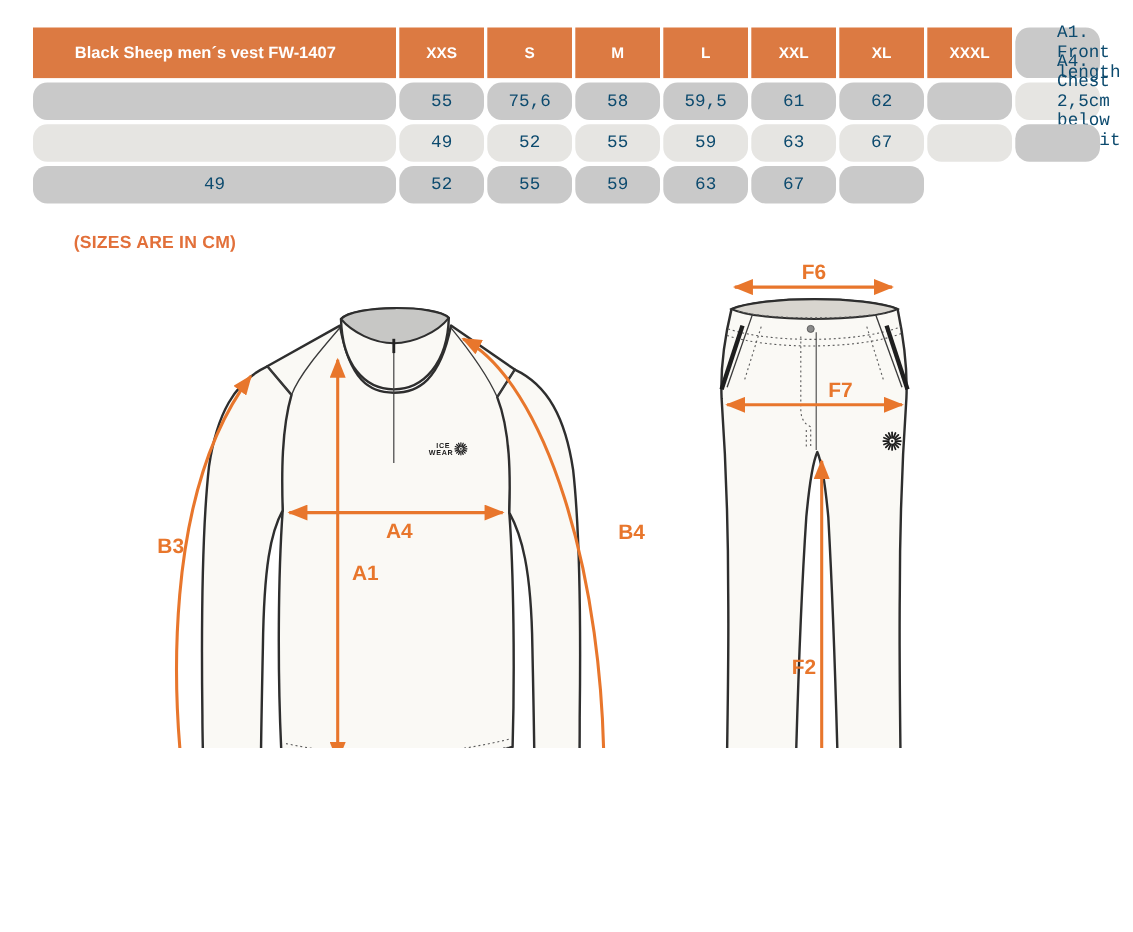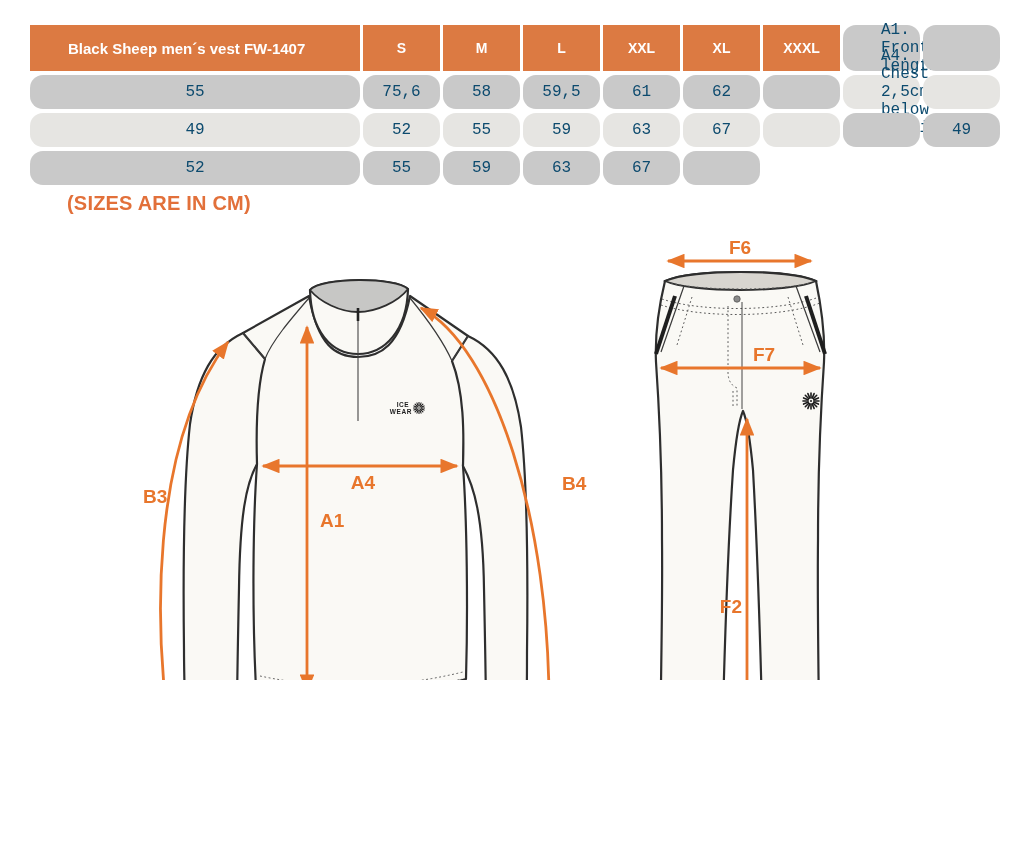--- a/index.html
+++ b/index.html
@@ -11,21 +11,21 @@
       grid-template-rows:46px 34px 34px 34px;column-gap:3px;row-gap:4px;}
   .cell{display:flex;align-items:center;justify-content:center;}
   .cell.head{background:#DC7A42;color:#ffffff;font-weight:bold;font-size:14px;
       font-family:"Liberation Sans",sans-serif;}
   .cell.title{justify-content:flex-start;padding-left:38px;font-size:15px;}
   .cell.dark{background:#C9C9C9;}
   .cell.light{background:#E6E5E2;}
   .cell.rowlabel{justify-content:flex-start;padding-left:38px;}
   .cell.body-cell{font-family:Liberation Mono, monospace;font-size:16px;color:#0c4a6e;border-radius:13px;}
   
-  .caption{position:absolute;left:67px;top:192px;color:#E2703A;font-size:20px;
+  .caption{position:absolute;left:67px;top:212px;color:#E2703A;font-size:16px;
       font-weight:bold;letter-spacing:0.2px;}
   
   .diagram-svg{position:absolute;left:0;top:230px;}
   .outline{fill:#FAF9F5;stroke:#2e2e2e;stroke-width:2.2;stroke-linejoin:round;}
   .seam{fill:none;stroke:#3a3a3a;stroke-width:1.2;}
   .dotted{fill:none;stroke:#5a5a5a;stroke-width:1;stroke-dasharray:1.8 2.6;}
   .arrow{fill:none;stroke:#E8762C;stroke-width:2.8;
       marker-start:url(#ah);marker-end:url(#ah);}
   .mlabel{fill:#E8762C;font-family:"Liberation Sans",sans-serif;
       font-weight:bold;font-size:19px;}
@@ -33,20 +33,21 @@
       font-weight:bold;font-size:6.5px;letter-spacing:0.6px;}
   .spoke{stroke:#1c1c1c;stroke-linecap:round;}
 </style>
 </head>
 <body>
 
 <div id="stage">
 
   <div class="size-table">
     <div class="cell head title">Black Sheep men´s vest FW-1407</div>
+    <div class="cell head">XXS</div>
     <div class="cell head">S</div>
     <div class="cell head">M</div>
     <div class="cell head">L</div>
     <div class="cell head">XXL</div>
     <div class="cell head">XL</div>
     <div class="cell head">XXXL</div>
 
     <div class="cell dark rowlabel body-cell">A1. Front length</div>
     <div class="cell dark body-cell"></div>
     <div class="cell dark body-cell">55</div>

